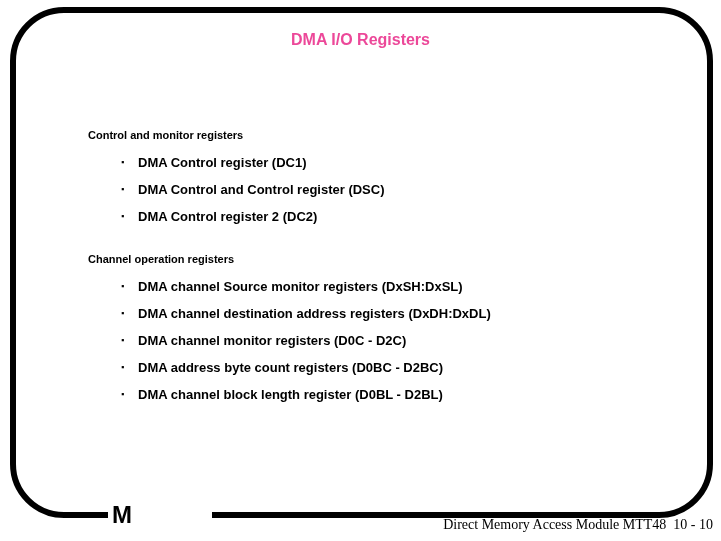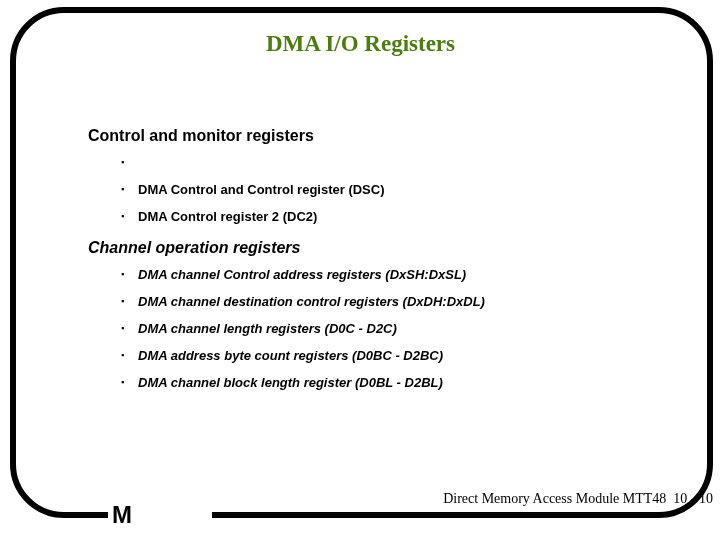--- a/index.html
+++ b/index.html
@@ -43,41 +43,39 @@
     line-height: 1;
     letter-spacing: 0;
     color: #000000;
   }
   .slide-title {
     position: absolute;
     left: 0;
     right: 0;
     top: 31px;
     text-align: center;
-    font-size: 23px;
+    font-size: 16px;
     font-weight: bold;
-    color: #4d7c0f;
-    font-family: Liberation Serif, serif;
+    color: #ec4899;
   }
   .content {
     position: absolute;
     left: 88px;
     top: 122px;
     width: 600px;
   }
   .section-heading {
     height: 27px;
     line-height: 27px;
-    font-size: 16px;
+    font-size: 11px;
     font-weight: bold;
     white-space: nowrap;
   }
   .section + .section {
-    margin-top: 4px;
-    font-style: italic;
+    margin-top: 16px;
   }
   .bullet-row {
     position: relative;
     height: 27px;
     line-height: 27px;
     padding-left: 50px;
     font-size: 13px;
     font-weight: bold;
     white-space: nowrap;
   }
@@ -85,21 +83,21 @@
     position: absolute;
     left: 33px;
     top: 0;
     height: 27px;
     line-height: 27px;
     font-size: 9px;
   }
   .footer {
     position: absolute;
     right: 8px;
-    top: 491px;
+    top: 517px;
     font-family: "Liberation Serif", serif;
     font-size: 14px;
     color: #000000;
     white-space: pre;
   }
 </style>
 </head>
 <body>
 
 <div class="slide">
@@ -109,44 +107,45 @@
   <div class="logo-m">M</div>
 
   <div class="slide-title">DMA I/O Registers</div>
 
   <div class="content">
 
     <div class="section">
       <div class="section-heading">Control and monitor registers</div>
       <div class="bullet-row">
         <span class="bullet-glyph">▪</span>
+        <span>DMA Control register (DC1)</span>
       </div>
       <div class="bullet-row">
         <span class="bullet-glyph">▪</span>
         <span>DMA Control and Control register (DSC)</span>
       </div>
       <div class="bullet-row">
         <span class="bullet-glyph">▪</span>
         <span>DMA Control register 2 (DC2)</span>
       </div>
     </div>
 
     <div class="section">
       <div class="section-heading">Channel operation registers</div>
       <div class="bullet-row">
         <span class="bullet-glyph">▪</span>
-        <span>DMA channel Control address registers (DxSH:DxSL)</span>
+        <span>DMA channel Source monitor registers (DxSH:DxSL)</span>
       </div>
       <div class="bullet-row">
         <span class="bullet-glyph">▪</span>
-        <span>DMA channel destination control registers (DxDH:DxDL)</span>
+        <span>DMA channel destination address registers (DxDH:DxDL)</span>
       </div>
       <div class="bullet-row">
         <span class="bullet-glyph">▪</span>
-        <span>DMA channel length registers (D0C - D2C)</span>
+        <span>DMA channel monitor registers (D0C - D2C)</span>
       </div>
       <div class="bullet-row">
         <span class="bullet-glyph">▪</span>
         <span>DMA address byte count registers (D0BC - D2BC)</span>
       </div>
       <div class="bullet-row">
         <span class="bullet-glyph">▪</span>
         <span>DMA channel block length register (D0BL - D2BL)</span>
       </div>
     </div>

